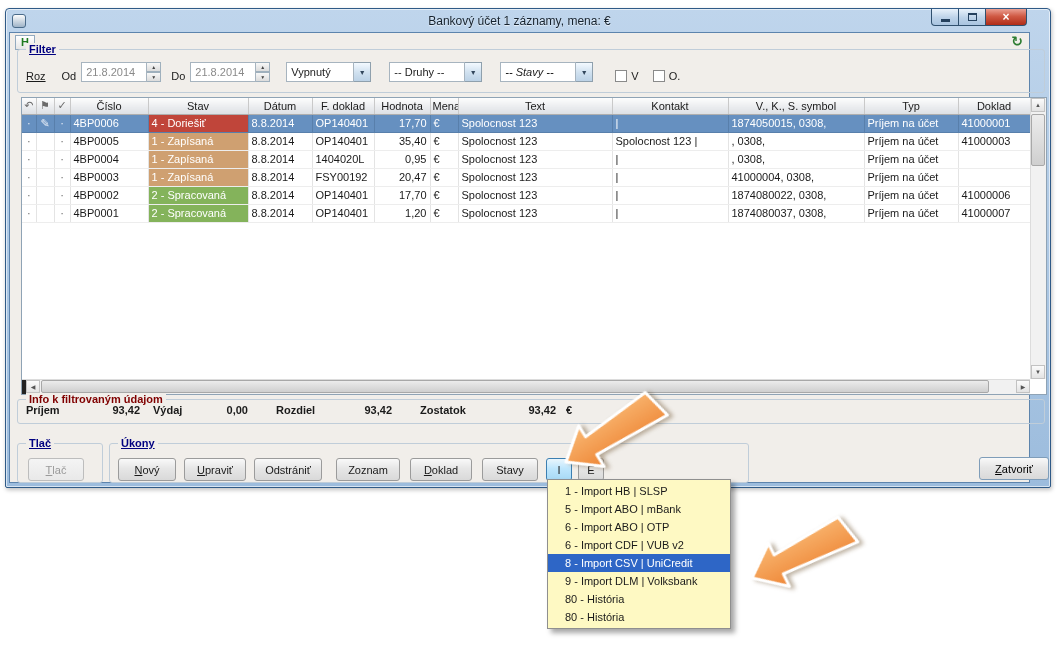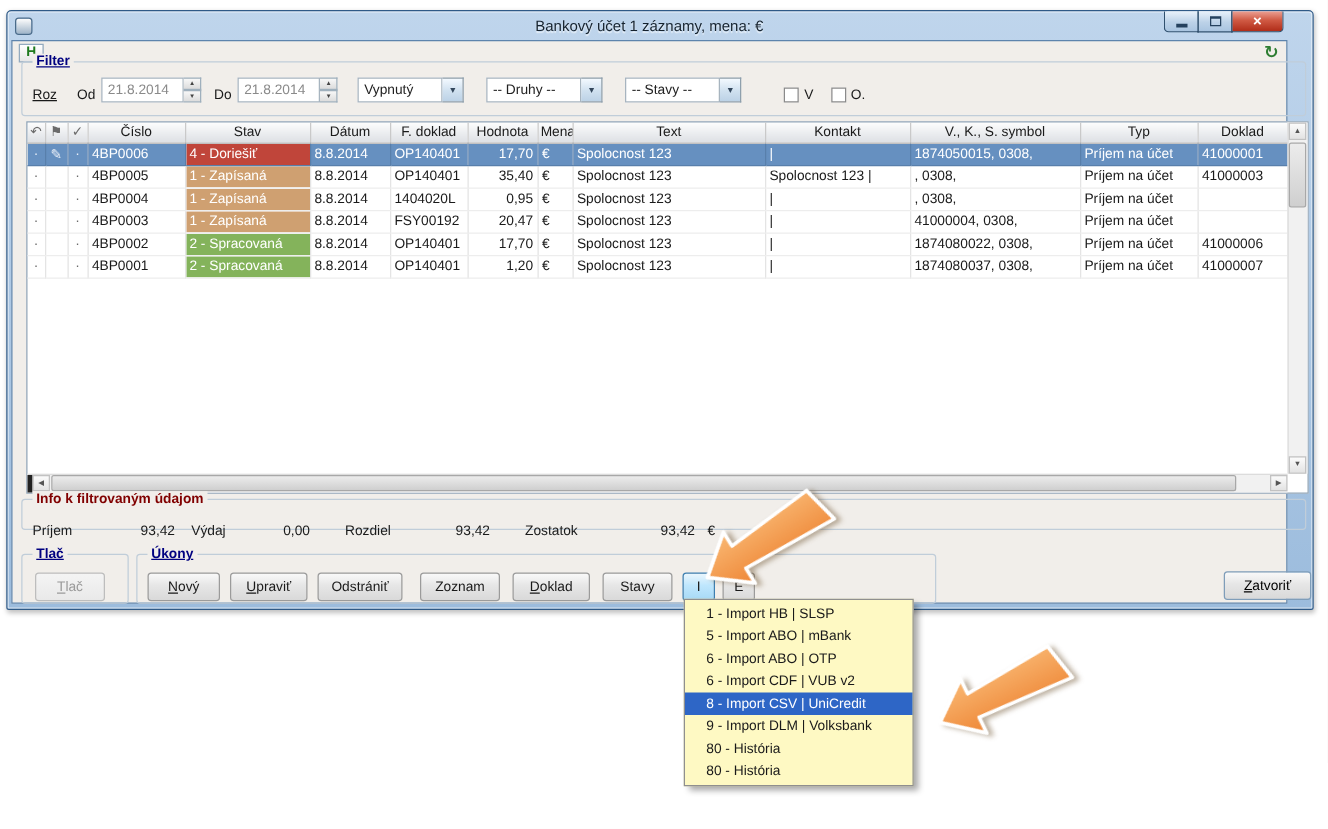--- a/index.html
+++ b/index.html
@@ -49,21 +49,21 @@
   .lbl { margin-right:5px; }
   .datebox { display:flex; margin-right:10px; }
   .datebox.last { margin-right:16px; }
   .dtext { width:66px; height:20px; border:1px solid #a7b4bf; background:#fff; color:#8a8a8a;
            display:flex; align-items:center; padding-left:4px; }
   .spin { width:14px; height:20px; display:flex; flex-direction:column; }
   .spin span { flex:1; border:1px solid #9fb0bd; border-left:none; background:linear-gradient(#f8f8f8,#dcdcdc);
                font-size:5px; line-height:8px; text-align:center; color:#444; }
   .combo { display:flex; margin-right:18px; }
   .combo.wide .ctext { width:76px; }
-  .combo.last { margin-right:34px; }
+  .combo.last { margin-right:22px;font-style:italic; }
   .ctext { width:68px; height:20px; border:1px solid #a7b4bf; background:#fff; color:#222;
            display:flex; align-items:center; padding-left:4px; white-space:nowrap; overflow:hidden; }
   .cbtn { width:17px; height:20px; border:1px solid #8fa0ad; border-left:none;
           background:linear-gradient(#f3f9ff,#cfe0ef 55%,#bcd2e6); font-size:7px; color:#33475c;
           display:flex; align-items:center; justify-content:center; }
   .chkwrap { display:flex; align-items:center; margin-right:14px; }
   .chk { width:12px; height:12px; border:1px solid #8a8a8a; background:#fff; margin-right:4px; }
 
   
   .grid-wrap { position:absolute; left:11px; top:64px; width:1026px; height:298px;
@@ -90,21 +90,21 @@
   .hscroll .sbtn { width:14px; height:13px; top:0; line-height:12px; }
   .vscroll .sbtn { width:14px; height:14px; left:0; line-height:13px; }
   .thumb { position:absolute; background:linear-gradient(#ececec,#cfcfcf); border:1px solid #a8a8a8;
            border-radius:2px; }
   .hthumb { left:19px; top:0px; width:948px; height:13px; }
   .vthumb { left:0px; top:16px; width:14px; height:52px; }
   .grip { position:absolute; left:0; top:0; width:4px; height:14px; background:#222; }
 
   
   .info-fs { left:7px; top:366px; width:1028px; height:25px; }
-  .info-fs span { position:absolute; top:19px; }
+  .info-fs span { position:absolute; top:4px;font-weight:bold; }
   .iv { text-align:right; width:58px; }
   .p-l{left:8px} .p-v{left:64px} .v-l{left:135px} .v-v{left:172px} .r-l{left:258px}
   .r-v{left:316px} .z-l{left:402px} .z-v{left:480px} .cur{left:548px}
 
   
   .print-fs { left:7px; top:410px; width:86px; height:40px; }
   .actions-fs { left:99px; top:410px; width:640px; height:40px; }
   .btn { position:absolute; top:14px; height:23px; border:1px solid #9b9b9b; border-radius:3px;
          background:linear-gradient(#f9f9f9,#e6e6e6 45%,#d9d9d9); font-size:11px; text-align:center;
          font-family:inherit; color:#1a1a1a; }

